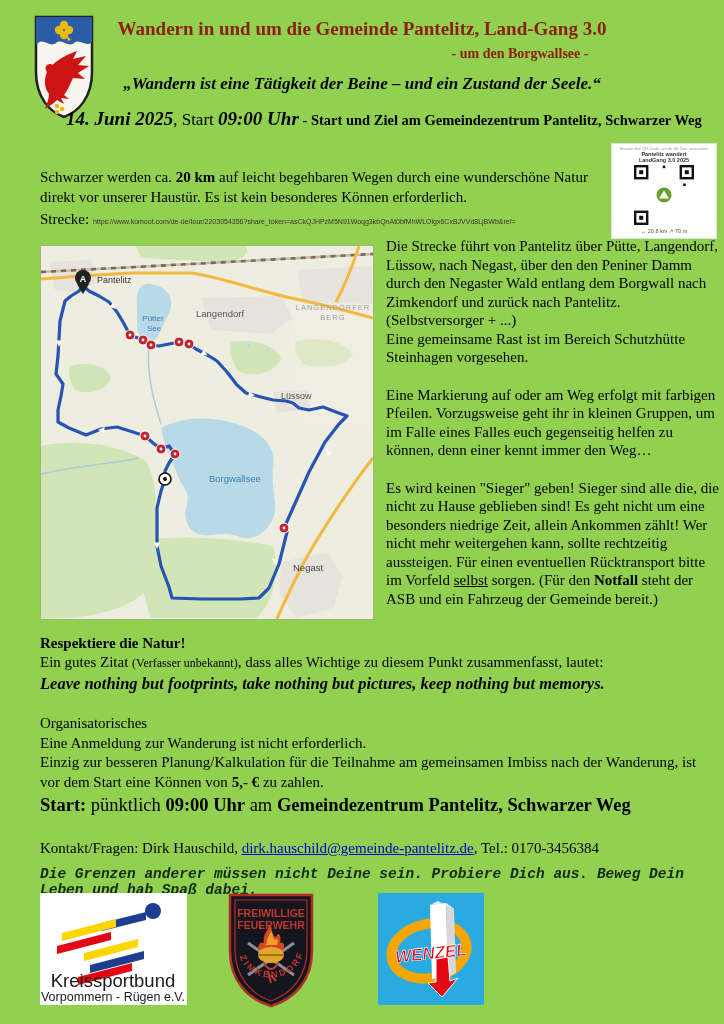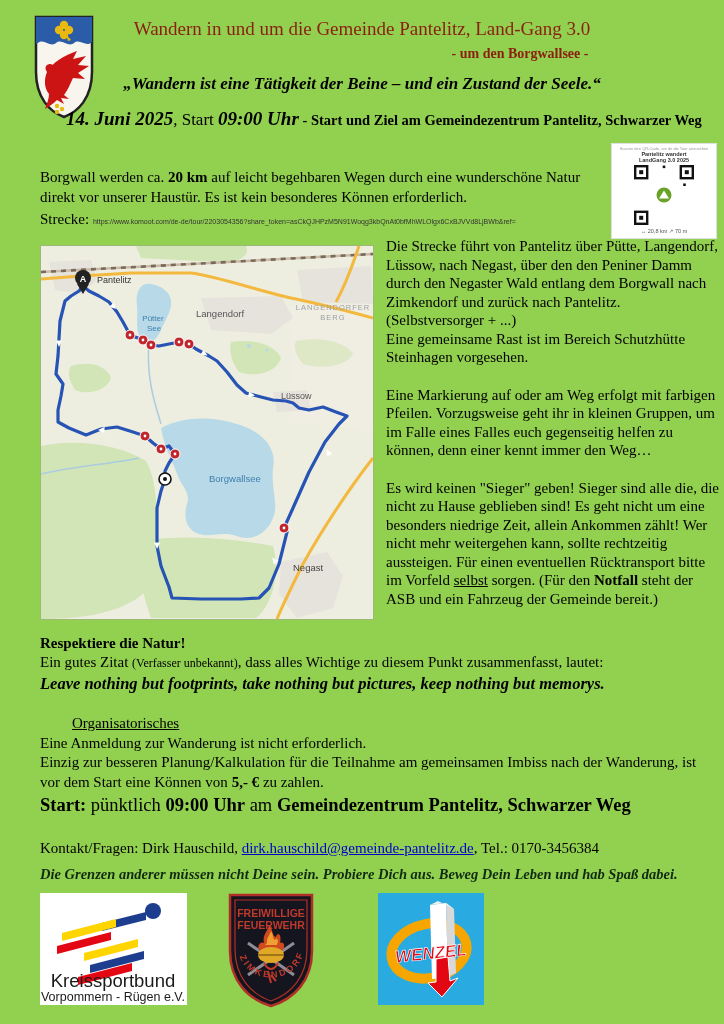--- a/index.html
+++ b/index.html
@@ -1,20 +1,20 @@
 <!DOCTYPE html>
 <html><head>
 <meta charset="utf-8">
 <style>
   html,body{margin:0;padding:0;}
   body{width:724px;height:1024px;background:#92d050;font-family:"Liberation Serif",serif;color:#000;}
   .page{position:relative;width:724px;height:1024px;background:#92d050;overflow:hidden;}
   .abs{position:absolute;}
 
-  .title{top:18px;left:0;width:724px;text-align:center;font-size:19px;font-weight:normal;color:#8a1f10;}
+  .title{top:18px;left:0;width:724px;text-align:center;font-size:19px;font-weight:bold;color:#8a1f10;}
   .subtitle{top:46px;left:330px;width:380px;text-align:center;font-size:14px;font-weight:bold;color:#8a1f10;}
   .quote{top:74px;left:0;width:724px;text-align:center;font-size:17px;font-weight:bold;font-style:italic;}
   .dateline{top:108px;left:34px;width:680px;white-space:nowrap;margin-left:32px;}
   .dateline .bi{font-size:19px;font-weight:bold;font-style:italic;}
   .dateline .reg{font-size:17px;}
   .dateline .rest{font-size:14.5px;font-weight:bold;}
 
   .intro{top:167px;left:40px;width:572px;font-size:15px;line-height:20px;}
   .intro b{font-weight:bold;}
   .strecke{margin-top:2px;white-space:nowrap;}
@@ -32,30 +32,30 @@
   .rightcol .gap{height:19px;}
   .rightcol .u{text-decoration:underline;}
   .rightcol b{font-weight:bold;}
 
   .nature{top:634px;left:40px;width:670px;font-size:15px;line-height:19px;}
   .nature .h{font-weight:bold;}
   .nature .small{font-size:12px;}
   .nature .engl{font-size:16.5px;font-weight:bold;font-style:italic;margin-top:1px;}
 
   .orga{top:714px;left:40px;width:660px;font-size:15px;line-height:19.5px;}
-  .orga .h{text-decoration:underline;margin-left:32px;}
+  .orga .h{}
   .orga b{font-weight:bold;}
 
   .startline{top:795px;left:40px;font-size:18.5px;white-space:nowrap;}
   .startline b{font-weight:bold;}
 
   .kontakt{top:840px;left:40px;font-size:15px;white-space:nowrap;}
   .kontakt a{color:#0000cc;text-decoration:underline;cursor:pointer;}
 
-  .motto{top:866px;left:40px;width:670px;font-size:14.5px;font-weight:bold;font-style:italic;color:#102a10;}
+  .motto{top:866px;left:40px;width:670px;font-size:14.5px;font-weight:bold;font-style:italic;color:#102a10;font-family:Liberation Mono, monospace;}
 
   .logo-ksb{top:893px;left:40px;width:147px;height:96px;background:#be185d;}
   .logo-ffw{top:891px;left:224px;width:94px;height:118px;}
   .logo-wenzel{top:893px;left:378px;width:106px;height:112px;}
 
   svg text{font-family:"Liberation Sans",sans-serif;}
 </style>
 </head>
 <body>
 
@@ -83,21 +83,21 @@
   </svg>
 
   <div class="abs title">Wandern in und um die Gemeinde Pantelitz, Land-Gang 3.0</div>
   <div class="abs subtitle">- um den Borgwallsee -</div>
   <div class="abs quote">„Wandern ist eine Tätigkeit der Beine – und ein Zustand der Seele.“</div>
   <div class="abs dateline">
     <span class="bi">14. Juni 2025</span><span class="reg">, Start </span><span class="bi">09:00 Uhr</span><span class="rest">  -  </span><span class="rest">Start und Ziel am Gemeindezentrum Pantelitz, Schwarzer Weg</span>
   </div>
 
   <div class="abs intro">
-    <span>Borgwall werden ca. </span><b>20 km</b><span> auf leicht begehbaren Wegen durch eine wunderschöne Natur direkt vor unserer Haustür. Es ist kein besonderes Können erforderlich.</span>
+    <span>Schwarzer werden ca. </span><b>20 km</b><span> auf leicht begehbaren Wegen durch eine wunderschöne Natur direkt vor unserer Haustür. Es ist kein besonderes Können erforderlich.</span>
     <div class="strecke">
       <span>Strecke:</span>
       <span class="url">https://www.komoot.com/de-de/tour/2203054356?share_token=asCkQJHPzM5N91Woqg3kbQnAt0bfMhWLOlgx6CxBJVVd8LjBWb&amp;ref=</span>
     </div>
   </div>
 
   <div class="abs qr-card">
     <div class="qr-h1">Scanne den QR-Code, um dir die Tour anzusehen</div>
     <div class="qr-h2"><span>Pantelitz wandert</span><br>
       <span>LandGang 3.0 2025</span></div>

